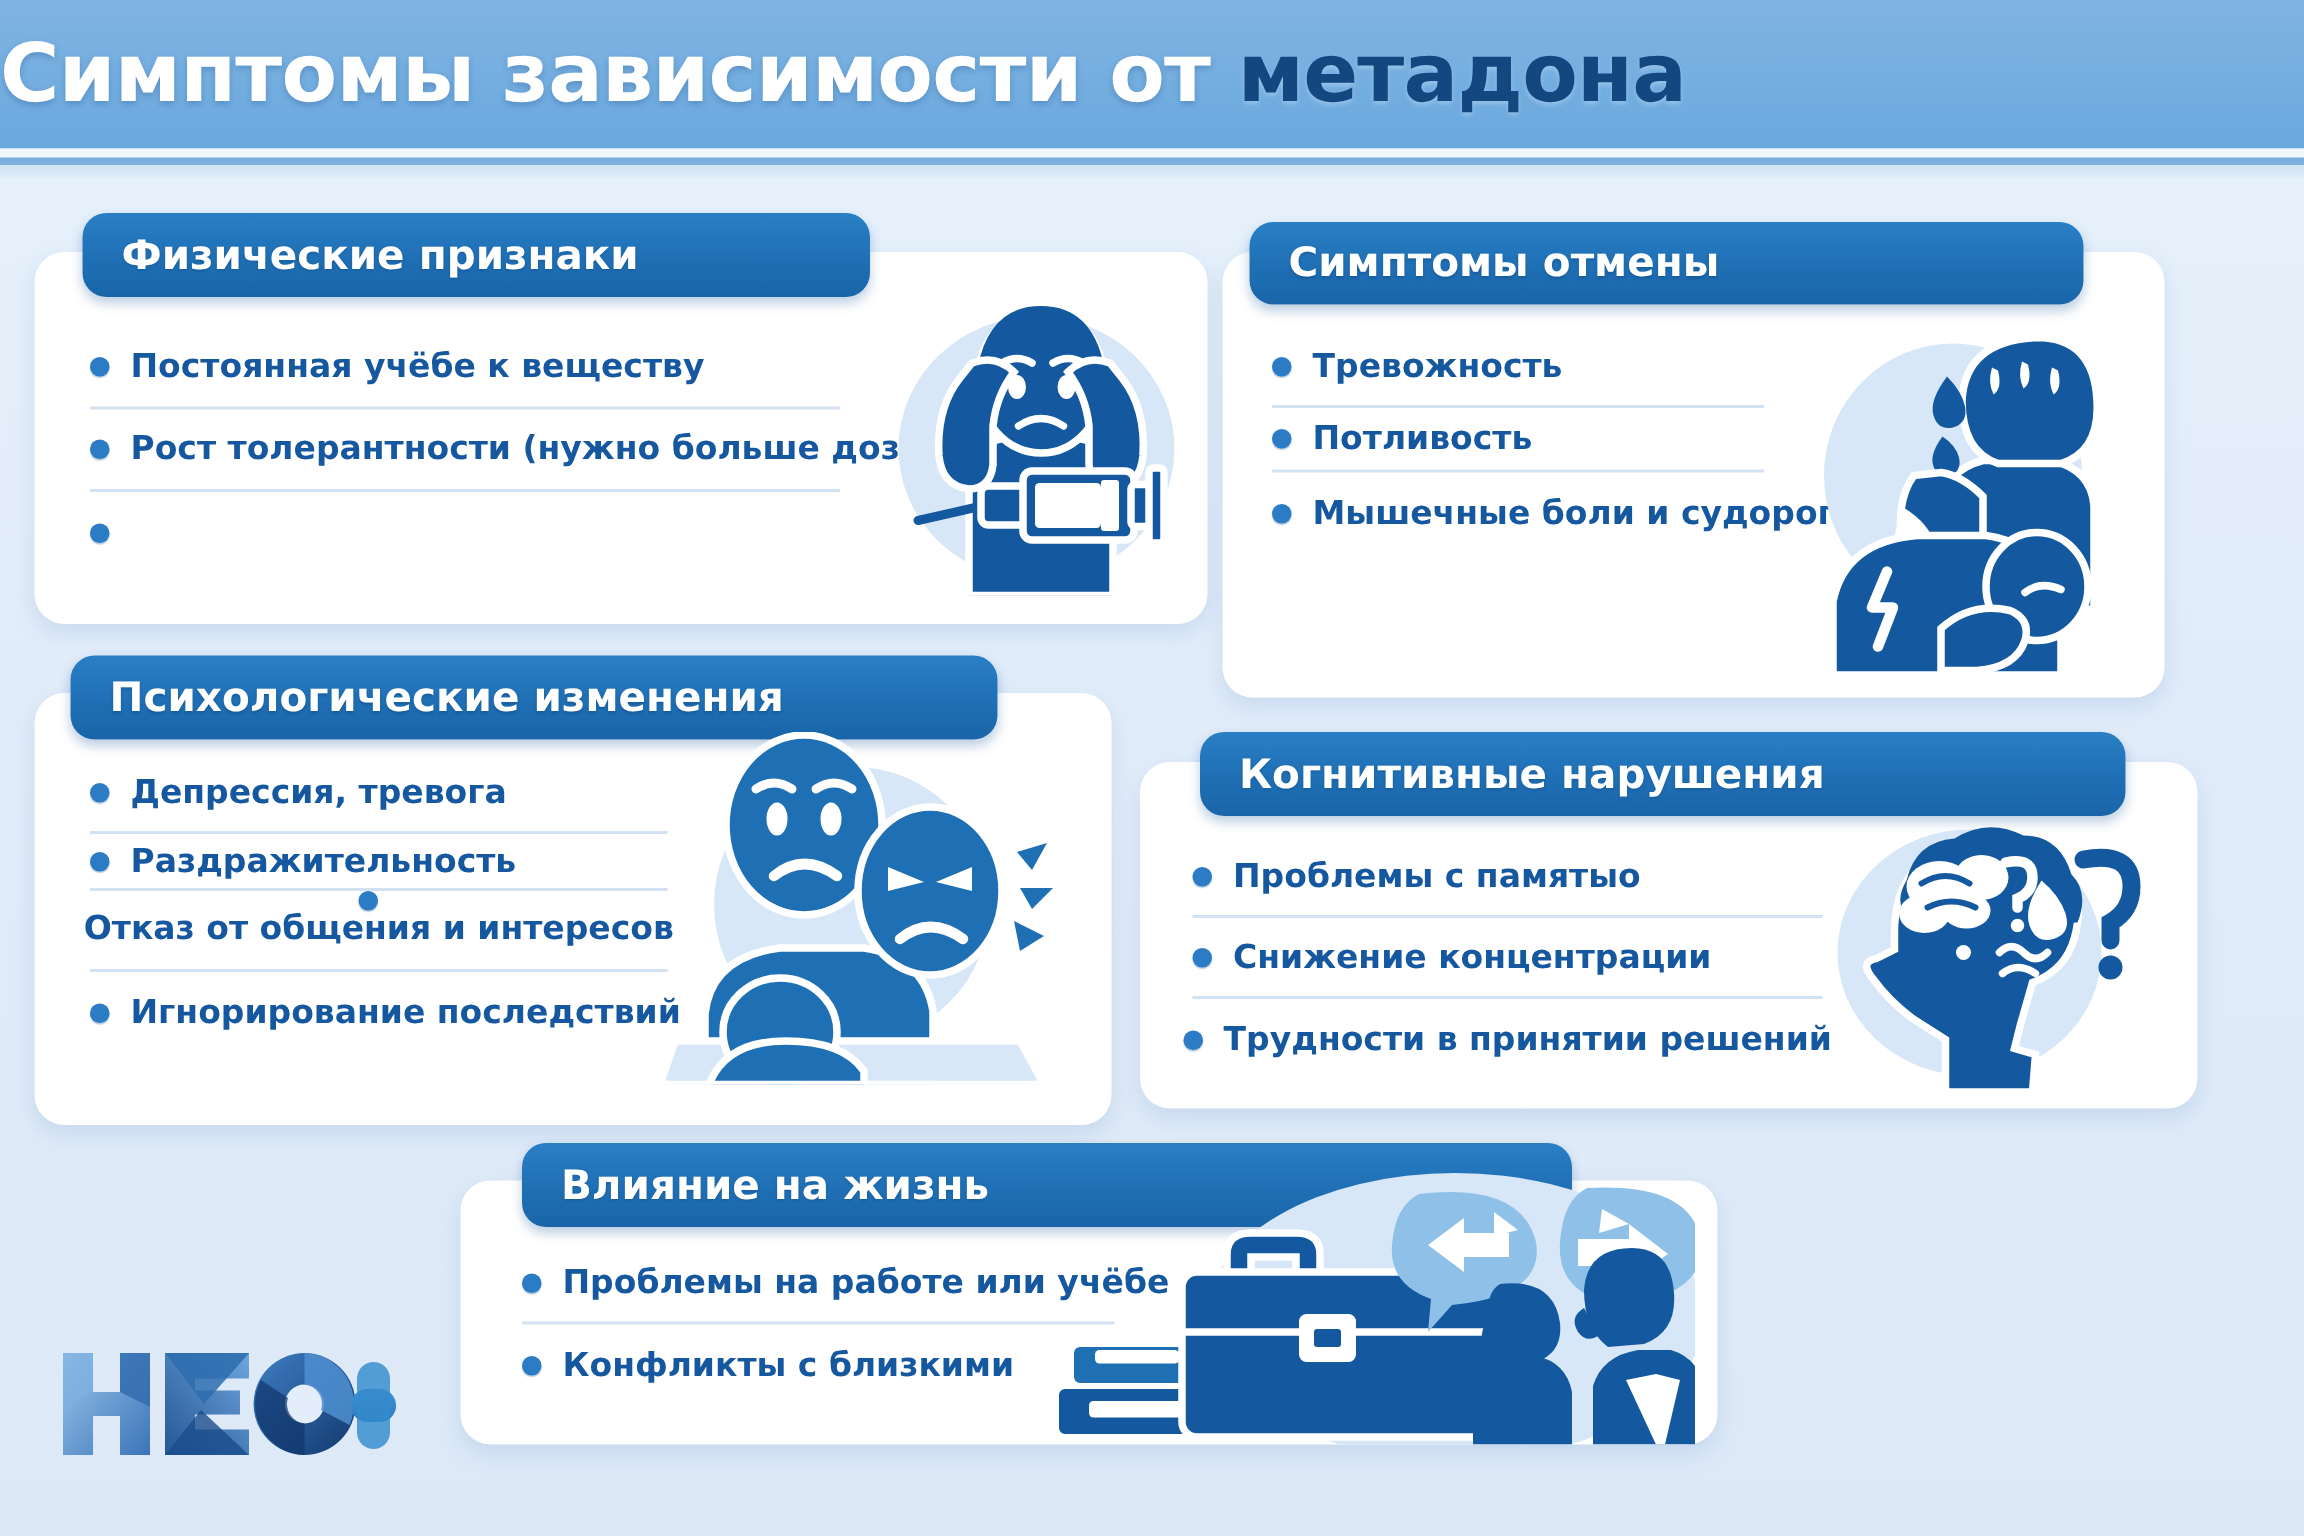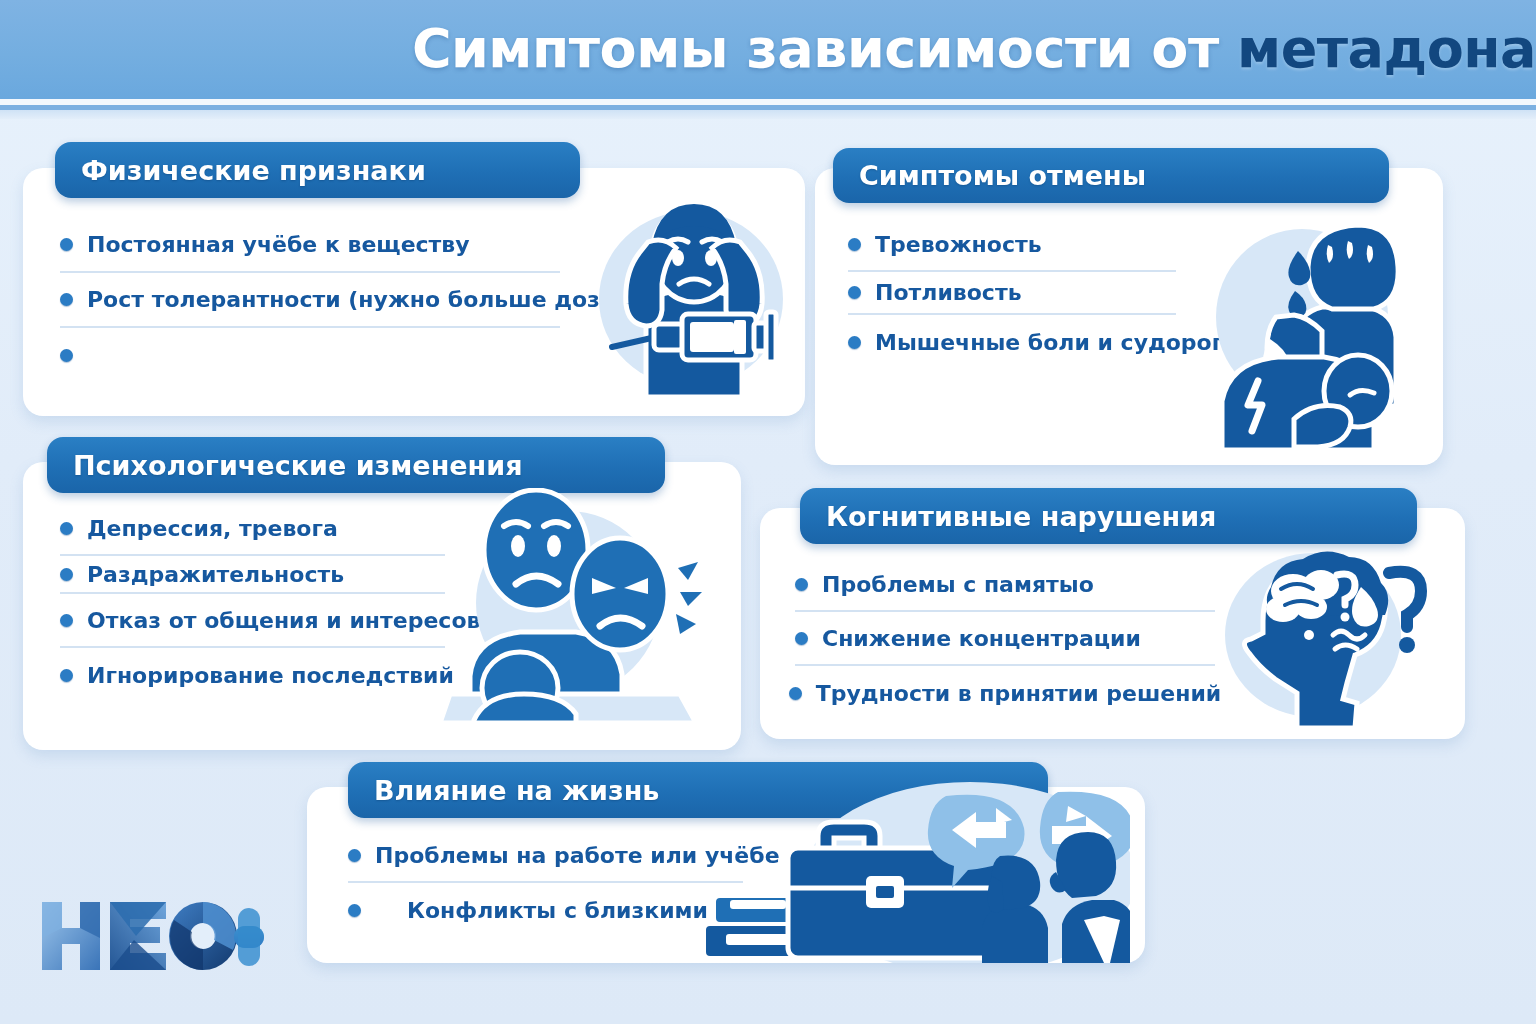--- a/index.html
+++ b/index.html
@@ -47,21 +47,21 @@
     position: absolute;
     left: 0; top: 110px;
     width: 1536px; height: 9px;
     background: linear-gradient(180deg, #cfe2f5 0%, #e3eefa 100%);
   }
 
   .poster-title {
     position: absolute;
     left: 0; top: 17px;
     width: 1536px;
-    text-align: right;
+    text-align: left;
     font-family: "DejaVu Sans", sans-serif;
     font-size: 54px;
     font-weight: 700;
     letter-spacing: -0.5px;
     color: #ffffff;
     text-shadow: 0 2px 4px rgba(20,70,130,0.28);
     white-space: nowrap;
   }
   .poster-title .accent {
     color: #12477f;
@@ -262,21 +262,21 @@
 
   <ul class="bullet-list" style="left:60px; top:502px; width:385px;">
     <li class="bullet-row" style="height:54px;">
       <span class="bullet-dot"></span>
       <span class="bullet-text">Депрессия, тревога</span>
     </li>
     <li class="bullet-row" style="height:38px;">
       <span class="bullet-dot"></span>
       <span class="bullet-text">Раздражительность</span>
     </li>
-    <li class="bullet-row" style="height:54px;">
+    <li class="bullet-row" style="height:54px;flex-direction:column;">
       <span class="bullet-dot"></span>
       <span class="bullet-text">Отказ от общения и интересов</span>
     </li>
     <li class="bullet-row" style="height:54px; border-bottom:none;">
       <span class="bullet-dot"></span>
       <span class="bullet-text">Игнорирование последствий</span>
     </li>
   </ul>
 
   <svg class="art" style="left:440px; top:488px;" width="275" height="235" viewBox="0 0 275 235">
@@ -362,21 +362,21 @@
 
   <div class="card-pill" style="left:348px; top:762px; width:700px; height:56px;">
     <span class="card-pill-text">Влияние на жизнь</span>
   </div>
 
   <ul class="bullet-list" style="left:348px; top:829px; width:395px;">
     <li class="bullet-row" style="height:54px;">
       <span class="bullet-dot"></span>
       <span class="bullet-text">Проблемы на работе или учёбе</span>
     </li>
-    <li class="bullet-row" style="height:54px; border-bottom:none;gap:32px;">
+    <li class="bullet-row" style="height:54px; border-bottom:none;">
       <span class="bullet-dot"></span>
       <span class="bullet-text">Конфликты с близкими</span>
     </li>
   </ul>
 
   <svg class="art" style="left:700px; top:778px;" width="430" height="185" viewBox="0 0 430 185">
     <ellipse cx="270" cy="100" rx="166" ry="96" fill="#d7e7f7"></ellipse>
 
     <g stroke="#ffffff" stroke-width="4">
       <rect x="14" y="118" width="106" height="28" rx="6" fill="#1f6fb5"></rect>

